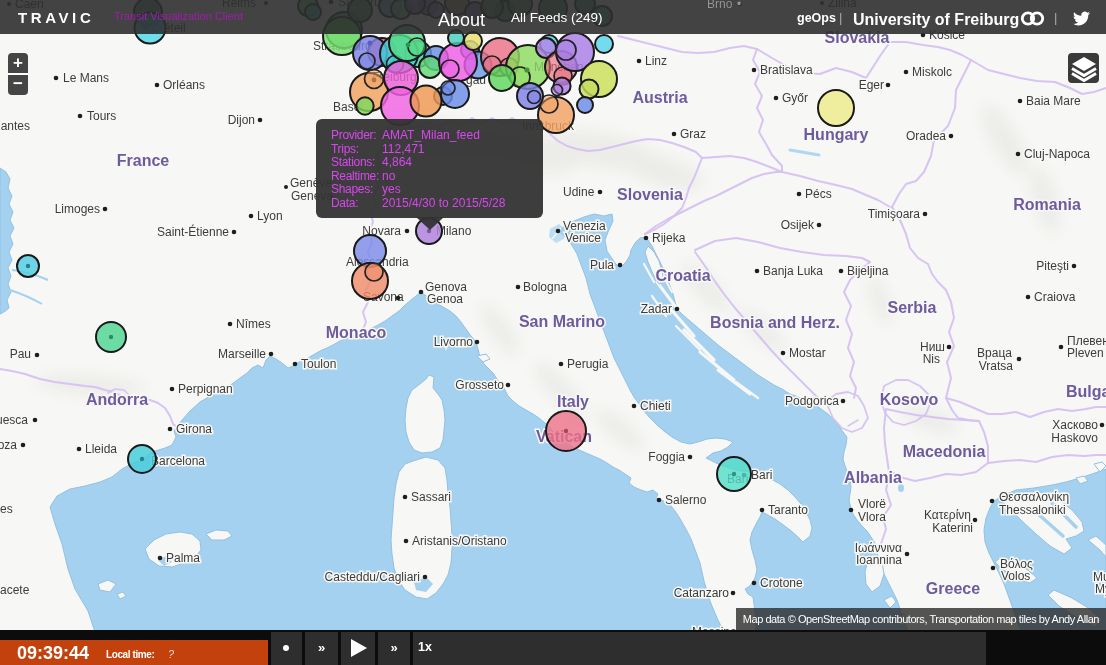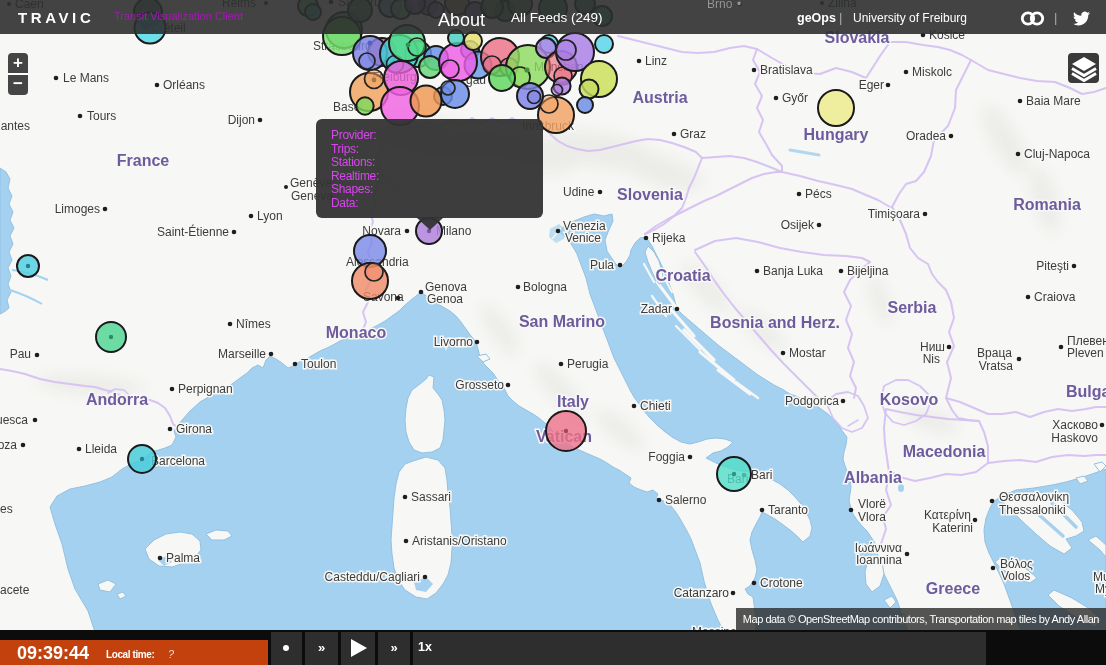--- a/index.html
+++ b/index.html
@@ -386,35 +386,36 @@
       <circle cx="429" cy="231" r="2.2" fill="#7a55a0"></circle>
     </g>
 </svg>
 <div style="position:absolute;left:0;top:0;width:1106px;height:34px;background:rgba(45,47,47,0.90);z-index:20;color:#fff">
 <span style="position:absolute;left:18px;top:9px;font-size:15px;font-weight:bold;letter-spacing:3.6px">TRAVIC</span>
 <span style="position:absolute;left:114px;top:10px;font-size:11px;color:#a21caf">Transit Visualization Client</span>
 <span style="position:absolute;left:438px;top:10px;font-size:18px">About</span>
 <span style="position:absolute;left:511px;top:10px;font-size:13.5px">All Feeds (249)</span>
 <span style="position:absolute;left:797px;top:11px;font-size:12.5px;font-weight:bold">geOps</span>
 <span style="position:absolute;left:839px;top:10px;font-size:13px;color:#aaa">|</span>
-<span style="position:absolute;left:853px;top:11px;font-size:12px;font-weight:normal">University of Freiburg</span>
+<span style="position:absolute;left:853px;top:11px;font-size:16px;font-weight:bold">University of Freiburg</span>
 <span style="position:absolute;left:1019px;top:9px"><svg width="27" height="17" viewBox="0 0 27 17" style="vertical-align:middle">
         <circle cx="9" cy="8.5" r="5.7" fill="none" stroke="#fff" stroke-width="2.8"></circle>
         <circle cx="18" cy="8.5" r="5.7" fill="none" stroke="#fff" stroke-width="2.8"></circle>
       </svg></span>
 <span style="position:absolute;left:1054px;top:10px;font-size:13px;color:#aaa">|</span>
 <span style="position:absolute;left:1071px;top:9px"><svg width="21" height="17" viewBox="0 0 24 24" style="vertical-align:middle">
         <path fill="#fff" d="M23.953 4.57a10 10 0 01-2.825.775 4.958 4.958 0 002.163-2.723c-.951.555-2.005.959-3.127 1.184a4.92 4.92 0 00-8.384 4.482C7.69 8.095 4.067 6.13 1.64 3.162a4.822 4.822 0 00-.666 2.475c0 1.71.87 3.213 2.188 4.096a4.904 4.904 0 01-2.228-.616v.06a4.923 4.923 0 003.946 4.827 4.996 4.996 0 01-2.212.085 4.936 4.936 0 004.604 3.417 9.867 9.867 0 01-6.102 2.105c-.39 0-.779-.023-1.17-.067a13.995 13.995 0 007.557 2.209c9.053 0 13.998-7.496 13.998-13.985 0-.21 0-.42-.015-.63A9.935 9.935 0 0024 4.59z"></path>
       </svg></span>
 <span style="position:absolute;left:707px;top:-3px;font-size:12px;color:#969696">Brno</span>
     <span style="position:absolute;left:737px;top:-3px;font-size:12px;color:#969696">•</span>
 </div>
 <div style="position:absolute;left:316px;top:119px;width:227px;height:99px;background:rgba(51,51,51,0.95);border-radius:6px;color:#d946ef;font-size:12px;z-index:30">
 <div style="position:absolute;left:100px;top:98px;width:0;height:0;border-left:14px solid transparent;border-right:14px solid transparent;border-top:13px solid rgba(51,51,51,0.95)"></div>
 <div style="position:absolute;left:15px;top:10px;line-height:13.5px;letter-spacing:-0.3px">Provider:<br>Trips:<br>Stations:<br>Realtime:<br>Shapes:<br>Data:</div>
+<div style="position:absolute;left:66px;top:10px;line-height:13.5px">AMAT_Milan_feed<br>112,471<br>4,864<br>no<br>yes<br>2015/4/30 to 2015/5/28</div>
 </div>
 <div style="position:absolute;left:8px;top:53px;z-index:25">
 <div style="width:20px;height:20px;background:#454545;border-radius:4px 4px 0 0;color:#fff;font-size:17px;font-weight:bold;text-align:center;line-height:19px">+</div>
 <div style="width:20px;height:1.5px;background:#fff"></div>
 <div style="width:20px;height:20px;background:#454545;border-radius:0 0 4px 4px;color:#fff;font-size:17px;font-weight:bold;text-align:center;line-height:17px">−</div>
 </div>
 <div style="position:absolute;left:1068px;top:53px;width:31px;height:30px;background:#3a3a3a;border-radius:4px;z-index:25;display:flex;align-items:center;justify-content:center">
     <svg width="30" height="30" viewBox="0 0 30 30">
       <polygon points="15,4 27,11 15,18 3,11" fill="#fff"></polygon>
       <polyline points="3,15.5 15,22.5 27,15.5" fill="none" stroke="#fff" stroke-width="3"></polyline>

